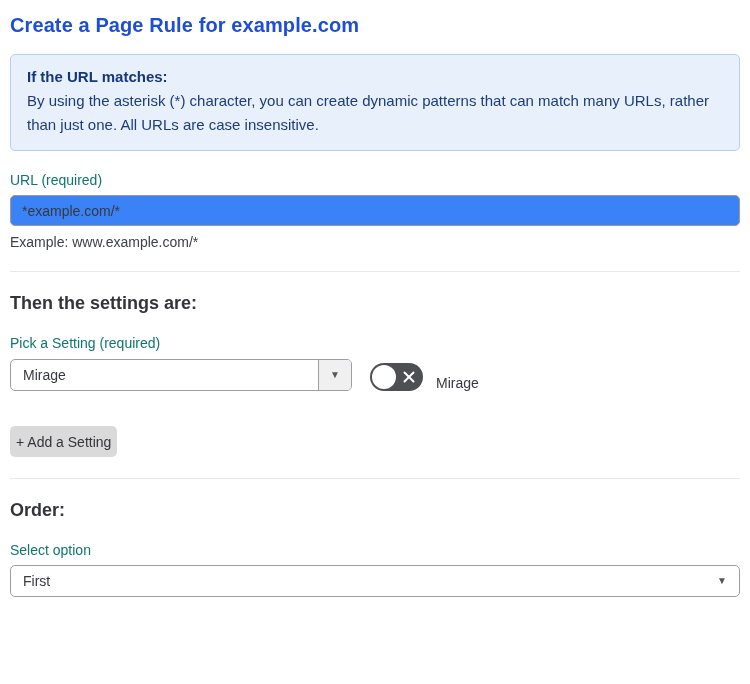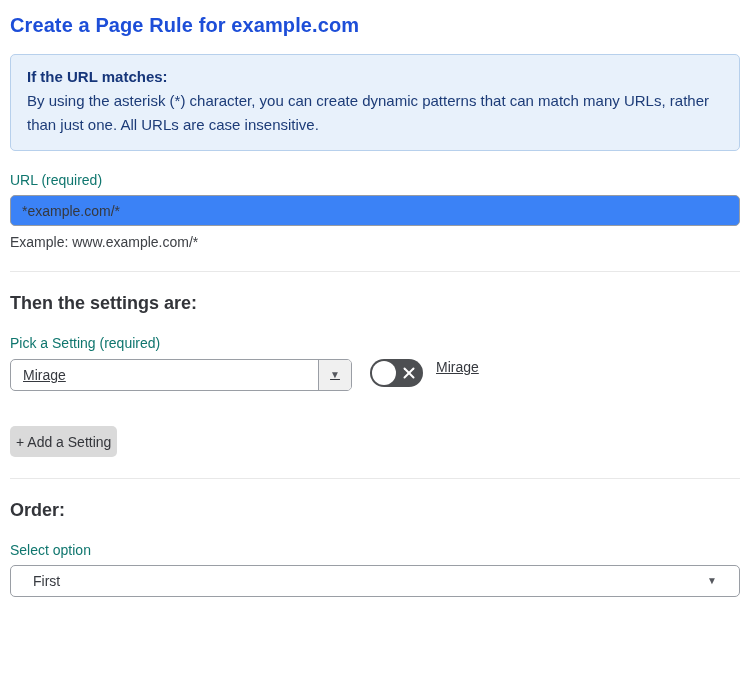--- a/index.html
+++ b/index.html
@@ -54,21 +54,21 @@
     background: #3b82f6;
     outline: none;
   }
   .field-hint { font-size: 14px; color: #3e4146; margin-top: 8px; }
 
   .divider { border: none; border-top: 1px solid #e8e8e8; margin: 21px 0; }
 
   .section-heading { font-size: 18px; font-weight: 700; color: #33353a; margin: 0; }
 
   
-  .picker-row { display: flex; align-items: flex-start; margin-top: 8px; text-decoration: underline; }
+  .picker-row { display: flex; align-items: flex-end; margin-top: 8px; }
   .setting-select {
     display: inline-flex;
     width: 342px;
     height: 32px;
     border: 1px solid #9a9ea5;
     border-radius: 5px;
     background: #ffffff;
     overflow: hidden;
     cursor: pointer;
   }
@@ -132,21 +132,21 @@
   .order-select {
     margin-top: 7px;
     width: 100%;
     height: 32px;
     border: 1px solid #9a9ea5;
     border-radius: 5px;
     background: #ffffff;
     display: flex;
     align-items: center;
     justify-content: space-between;
-    padding: 0 22px;
+    padding: 0 12px;
     cursor: pointer;
   }
   .order-select .select-value { font-size: 14px; color: #36393f; }
   .order-help {
     font-size: 14px;
     line-height: 23px;
     color: #393c41;
     margin-top: 8px;
   }
 </style>

